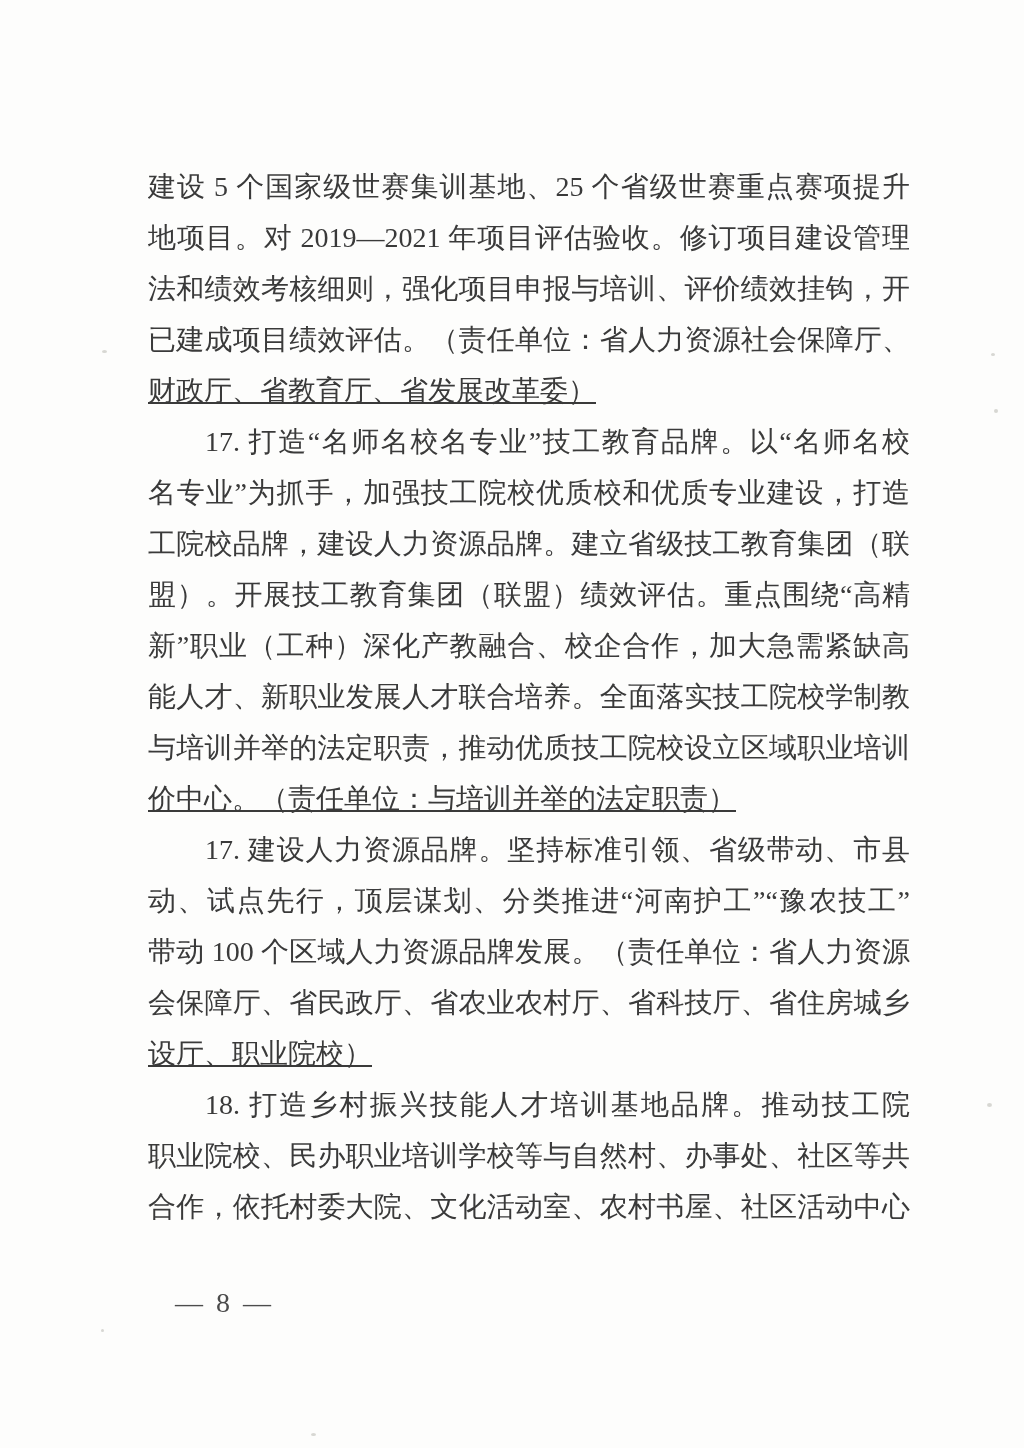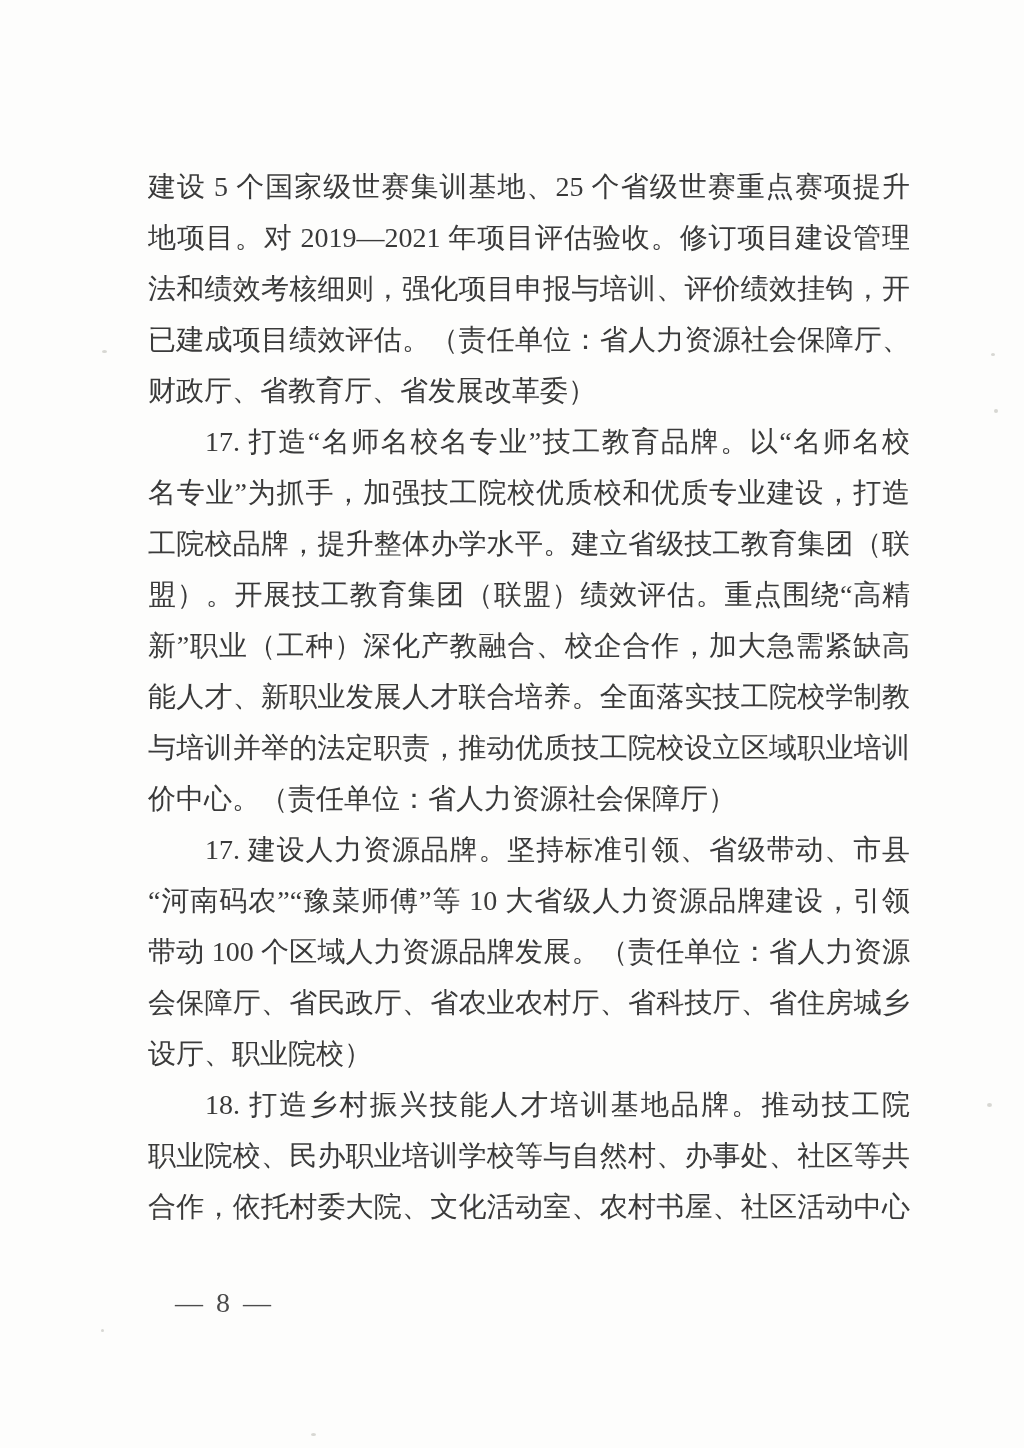--- a/index.html
+++ b/index.html
@@ -31,20 +31,21 @@
     height: 51px;
     line-height: 51px;
     text-align: justify;
     text-align-last: justify;
     text-justify: inter-character;
     overflow: hidden;
   }
   .line.end {
     text-align: left;
     text-align-last: left;
+    text-decoration: underline;
   }
   .line.indent {
     text-indent: 57px;
   }
   .footer {
     position: absolute;
     left: 175px;
     top: 1287px;
     font-size: 28px;
     line-height: 32px;
@@ -71,28 +72,28 @@
 <div class="page">
 
   <div class="text-block">
     <div class="line">建设 5 个国家级世赛集训基地、25 个省级世赛重点赛项提升基</div>
     <div class="line">地项目。对 2019—2021 年项目评估验收。修订项目建设管理办</div>
     <div class="line">法和绩效考核细则，强化项目申报与培训、评价绩效挂钩，开展</div>
     <div class="line">已建成项目绩效评估。（责任单位：省人力资源社会保障厅、省</div>
     <div class="line end">财政厅、省教育厅、省发展改革委）</div>
     <div class="line indent">17. 打造“名师名校名专业”技工教育品牌。以“名师名校</div>
     <div class="line">名专业”为抓手，加强技工院校优质校和优质专业建设，打造技</div>
-    <div class="line">工院校品牌，提升整体办学水平。建立省级技工教育集团（联</div>
+    <div class="line">工院校品牌，建设人力资源品牌。建立省级技工教育集团（联</div>
     <div class="line">盟）。开展技工教育集团（联盟）绩效评估。重点围绕“高精特</div>
     <div class="line">新”职业（工种）深化产教融合、校企合作，加大急需紧缺高技</div>
     <div class="line">能人才、新职业发展人才联合培养。全面落实技工院校学制教育</div>
     <div class="line">与培训并举的法定职责，推动优质技工院校设立区域职业培训评</div>
-    <div class="line end">价中心。（责任单位：省人力资源社会保障厅）</div>
+    <div class="line end">价中心。（责任单位：与培训并举的法定职责）</div>
     <div class="line indent">17. 建设人力资源品牌。坚持标准引领、省级带动、市县联</div>
-    <div class="line">“河南码农”“豫菜师傅”等 10 大省级人力资源品牌建设，引领</div>
+    <div class="line">动、试点先行，顶层谋划、分类推进“河南护工”“豫农技工”</div>
     <div class="line">带动 100 个区域人力资源品牌发展。（责任单位：省人力资源社</div>
     <div class="line">会保障厅、省民政厅、省农业农村厅、省科技厅、省住房城乡建</div>
     <div class="line end">设厅、职业院校）</div>
     <div class="line indent">18. 打造乡村振兴技能人才培训基地品牌。推动技工院校、</div>
     <div class="line">职业院校、民办职业培训学校等与自然村、办事处、社区等共建</div>
     <div class="line">合作，依托村委大院、文化活动室、农村书屋、社区活动中心等</div>
   </div>
 
   <div class="footer">— 8 —</div>
 

